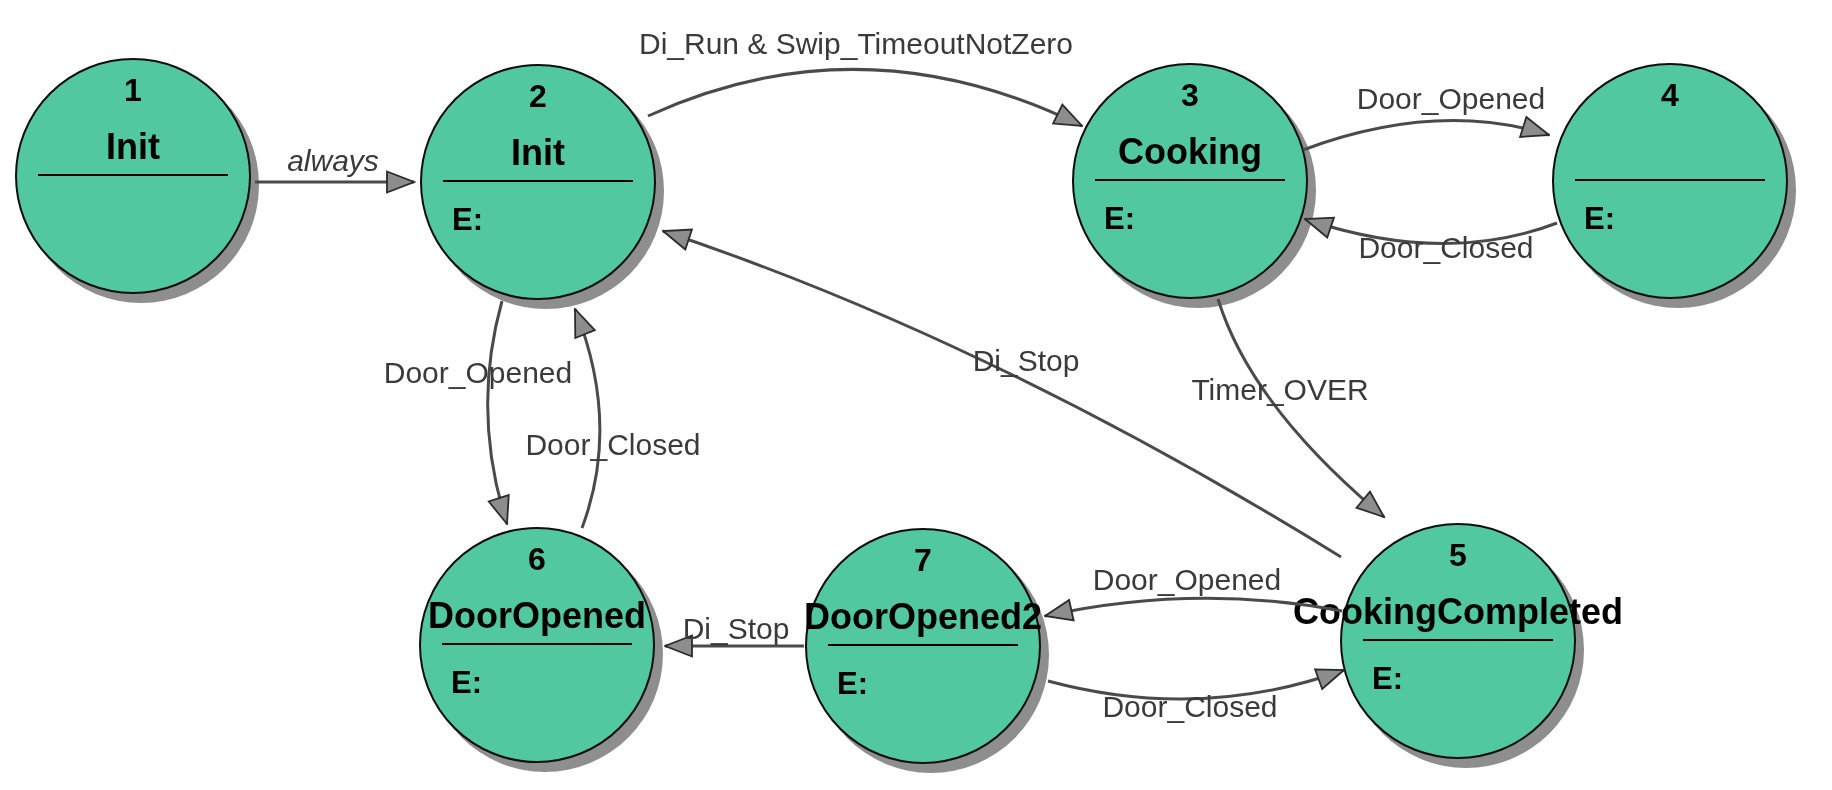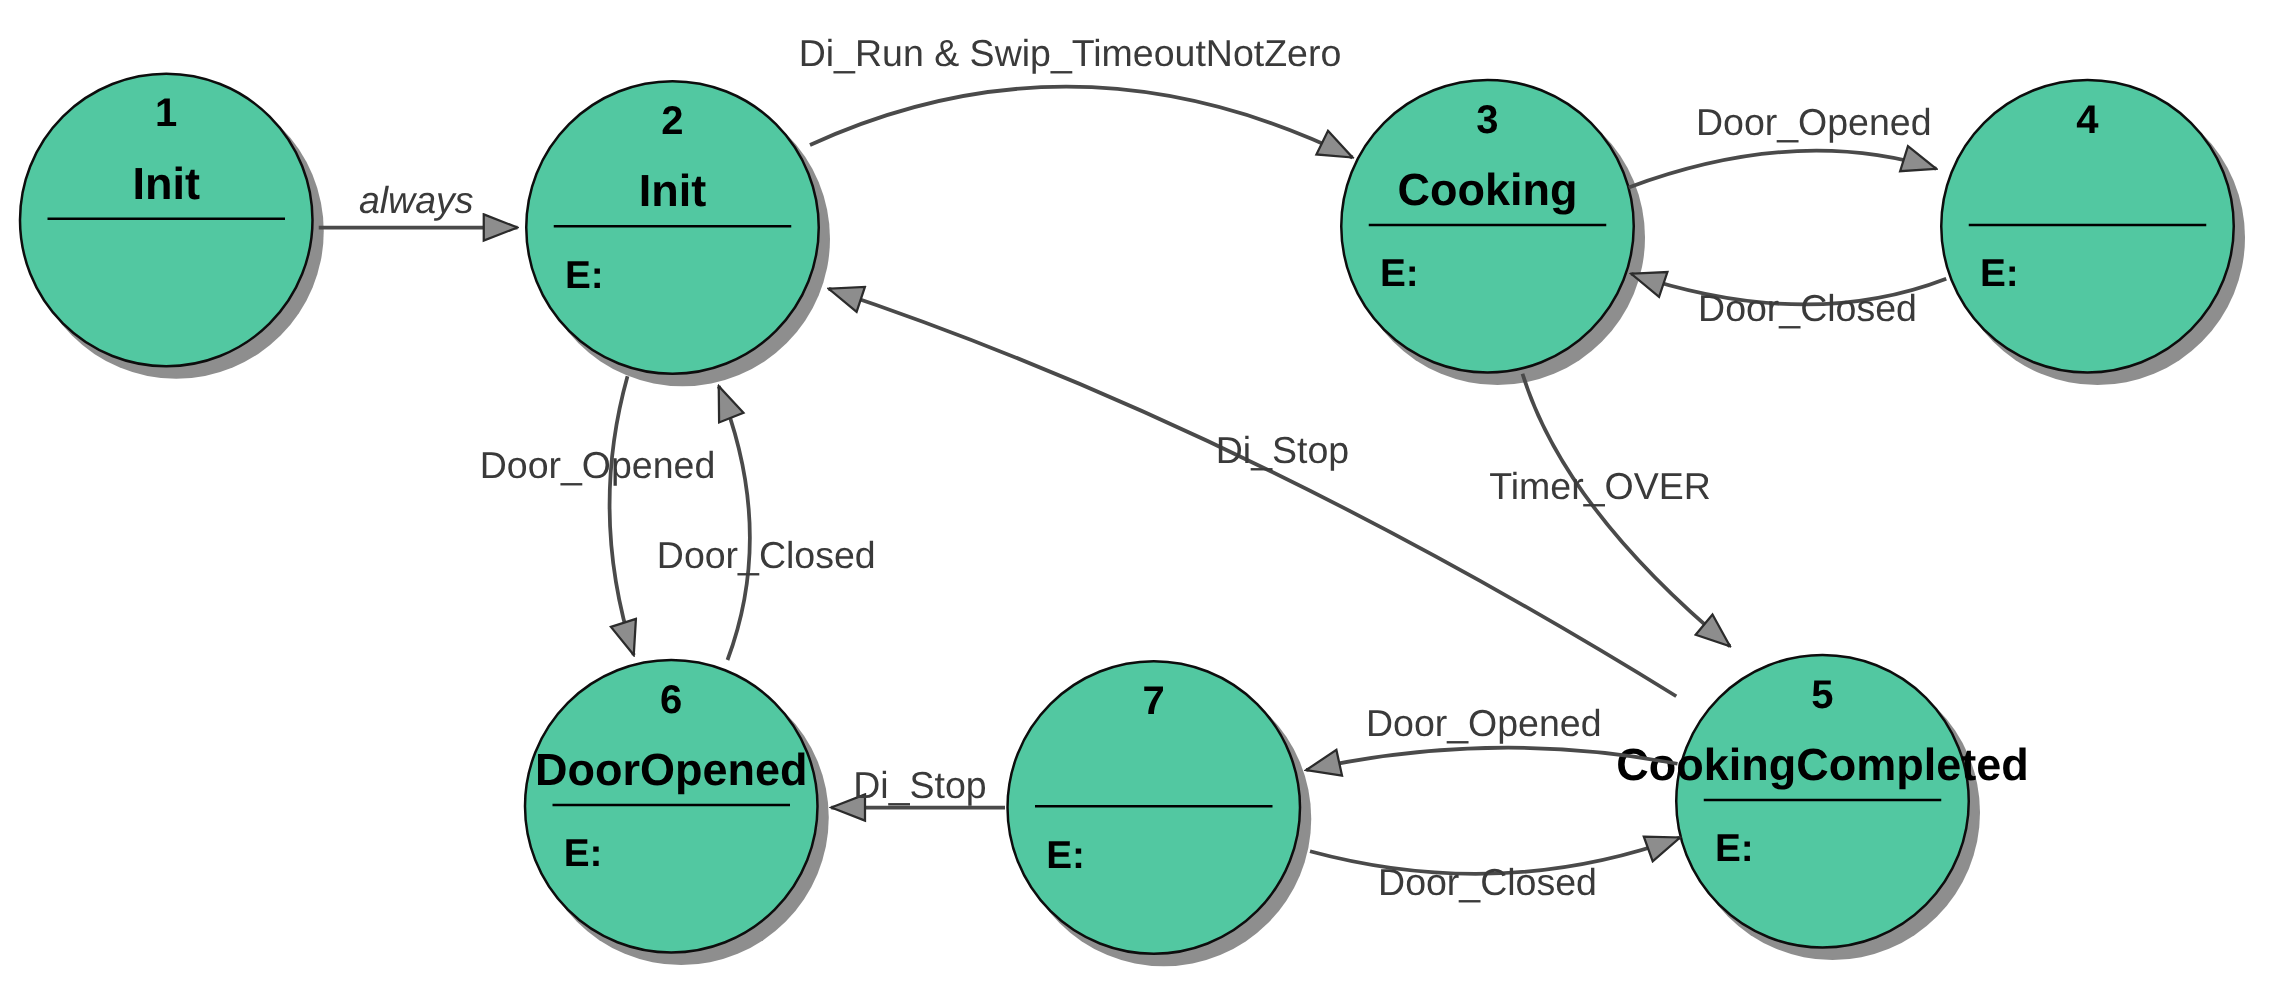--- a/index.html
+++ b/index.html
@@ -132,20 +132,21 @@
 
   <div class="state s6">
     <span class="num">6</span>
     <span class="name">DoorOpened</span>
     <div class="divider"></div>
     <span class="entry">E:</span>
   </div>
 
   <div class="state s7">
     <span class="num">7</span>
+    <span class="name">DoorOpened2</span>
     <div class="divider"></div>
     <span class="entry">E:</span>
   </div>
 
   <svg class="edges" viewBox="0 0 1832 790" xmlns="http://www.w3.org/2000/svg">
     <defs>
       <marker id="arrowhead" viewBox="0 0 10 8" refX="9.5" refY="4" markerWidth="10" markerHeight="8" orient="auto" markerUnits="strokeWidth">
         <path d="M0.5,0.5 L9.5,4 L0.5,7.5 z"></path>
       </marker>
     </defs>

